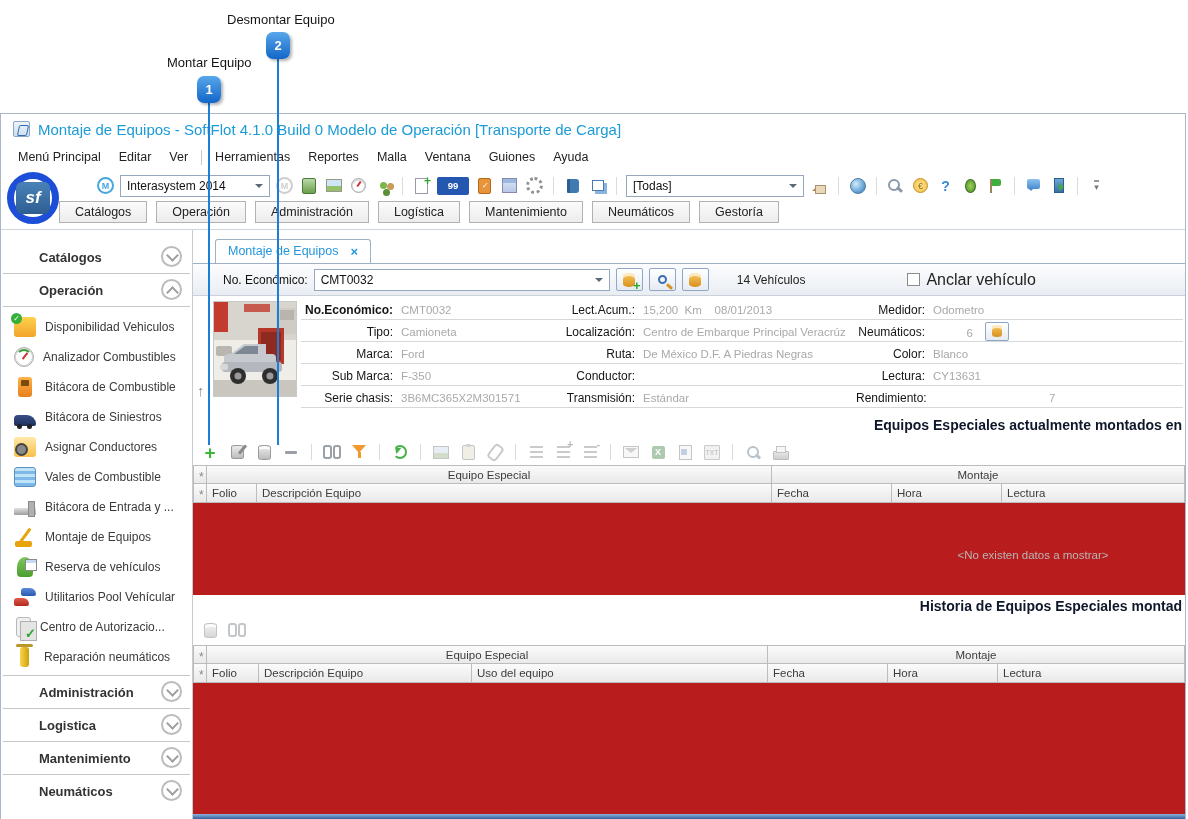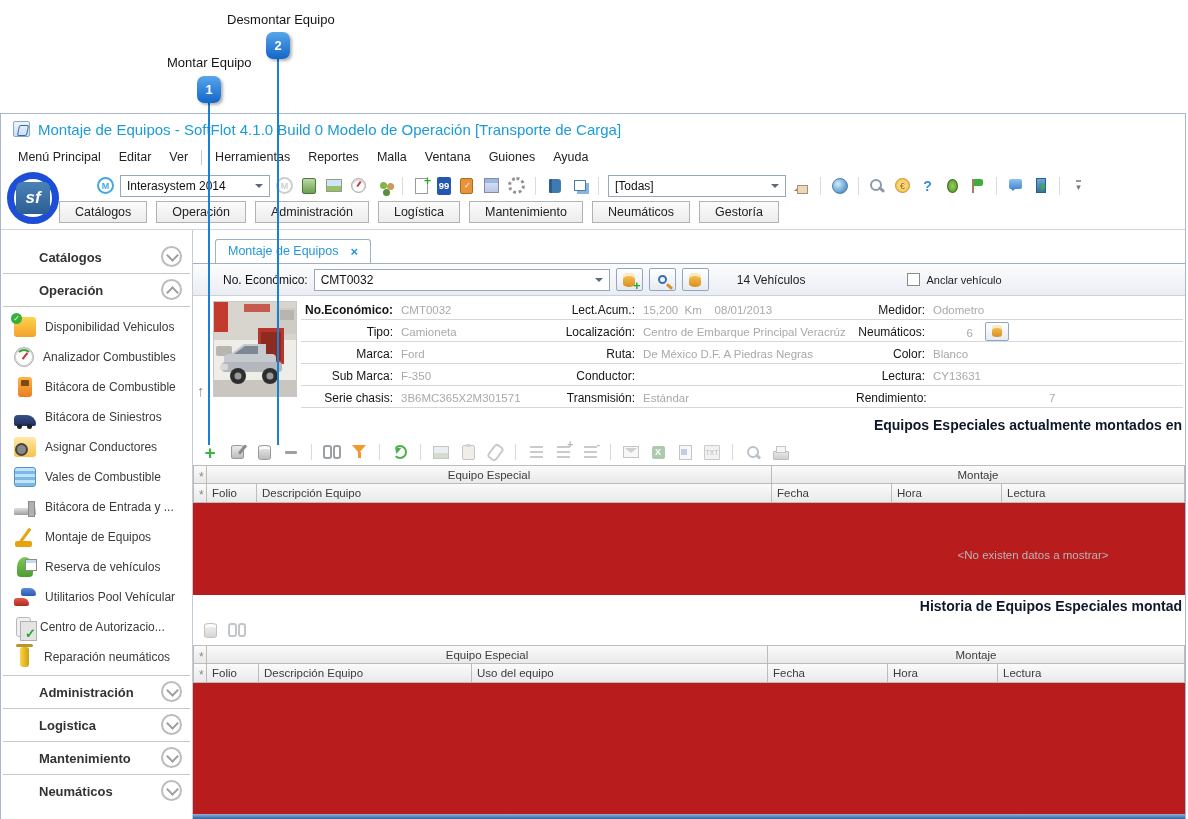--- a/index.html
+++ b/index.html
@@ -29,21 +29,21 @@
 .c-todas{width:178px}
 .tsep{width:1px;height:18px;background:#dcdcdc;margin:0 3px;flex:none}
 .ti{width:19px;height:18px;position:relative;display:flex;align-items:center;justify-content:center;flex:none;cursor:pointer}
 .ti-cab::before{content:"";width:12px;height:14px;background:linear-gradient(#bcd8a8,#6aa04a);border:1px solid #4a7a3a;border-radius:2px}
 .ti-pic::before{content:"";width:14px;height:11px;border:1px solid #998;background:linear-gradient(180deg,#cfe6f7 55%,#96c06a 55%)}
 .ti-gauge::before{content:"";width:13px;height:13px;border-radius:50%;background:radial-gradient(circle at 50% 55%,#fff 55%,#e0e0e0 56%);border:1px solid #aaa}
 .ti-gauge::after{content:"";position:absolute;width:2px;height:6px;background:#c33;left:9px;top:4px;transform:rotate(35deg)}
 .ti-users::before{content:"";width:7px;height:7px;border-radius:50%;background:#7ab648;box-shadow:7px 1px 0 #c89b5a,3px 7px 0 #5a8f3a}
 .ti-docplus::before{content:"";width:11px;height:14px;background:#fff;border:1px solid #99a}
 .ti-docplus::after{content:"+";position:absolute;right:0;top:-3px;color:#2ea52e;font-weight:bold;font-size:12px}
-.ti99{background:#2458b0;border-radius:2px;width:14px}
+.ti99{background:#2458b0;border-radius:2px;width:32px}
 .ti99t{color:#fff;font-size:9.5px;font-weight:bold}
 .ti-clip::before{content:"";width:11px;height:14px;background:#e8943a;border:1px solid #b06a1a;border-radius:2px}
 .ti-clip::after{content:"✓";position:absolute;color:#fff;font-size:8px;left:7px;top:4px}
 .ti-grid::before{content:"";width:13px;height:13px;border:1px solid #88a;background:linear-gradient(#dde6f5,#b8c8e8);box-shadow:inset 0 4px 0 #9ab8e0}
 .ti-gear::before{content:"";width:11px;height:11px;border:3px dotted #909090;border-radius:50%}
 .ti-book::before{content:"";width:12px;height:14px;background:linear-gradient(90deg,#2d5e92 22%,#3f7ab0 22%);border-radius:1px 3px 3px 1px}
 .ti-win::before{content:"";width:10px;height:9px;border:1px solid #4a7ab0;background:#fff;box-shadow:3px 3px 0 #8ab4e0}
 .ti-home::before{content:"";position:absolute;top:1px;left:2px;width:0;height:0;border:7px solid transparent;border-bottom:6px solid #b87a3a}
 .ti-home::after{content:"";position:absolute;left:5px;top:8px;width:9px;height:7px;background:#ead9b8;border:1px solid #a89070}
 .ti-globe::before{content:"";width:14px;height:14px;border-radius:50%;background:radial-gradient(circle at 35% 35%,#d0ecfa,#5a9ad0 70%);border:1px solid #4a7aa0}
@@ -117,21 +117,21 @@
 .cbar{height:32px;background:linear-gradient(#fdfdfe,#e9edf2);border-bottom:1px solid #c9d2dc;display:flex;align-items:center;padding-left:30px;gap:6px;flex:none}
 .cbl{font-size:12px;color:#111;white-space:nowrap}
 .c-vehicle{width:296px}
 .cbtn{width:27px;height:23px;border:1px solid #8fa6c4;border-radius:2px;background:linear-gradient(#ffffff,#e6ebf2);display:flex;align-items:center;justify-content:center;position:relative;cursor:pointer;flex:none}
 .db{width:12px;height:14px;background:linear-gradient(#f8c95c,#d8901f);border-radius:6px/3px;box-shadow:inset 0 3px 0 rgba(255,255,255,.65)}
 .badge-plus::after{content:"+";position:absolute;right:1px;bottom:-3px;color:#2ea52e;font-weight:bold;font-size:13px}
 .mag{width:9px;height:9px;border:2px solid #3a6fb0;border-radius:50%;position:relative}
 .mag::after{content:"";position:absolute;width:7px;height:3px;background:#d89020;transform:rotate(42deg);left:6px;top:8px;border-radius:1px}
 .cbcount{font-size:12px;color:#222;margin-left:22px;white-space:nowrap}
 .chk{width:13px;height:13px;border:1px solid #8a8a8a;background:#fff;margin-left:96px;flex:none;cursor:pointer}
-.cbanchor{font-size:11px;color:#222;white-space:nowrap;cursor:pointer}
+.cbanchor{font-size:16px;color:#222;white-space:nowrap;cursor:pointer}
 
 .vpanel{height:115px;position:relative;flex:none}
 .uparrow{position:absolute;left:4px;bottom:12px;color:#909090;font-size:15px;font-weight:bold}
 .vphoto{position:absolute;left:20px;top:5px;width:84px;height:96px;border:1px solid #c8c8c8;overflow:hidden;background:#e9e7e2}
 .vform{position:absolute;left:108px;top:2px;right:2px;display:grid;grid-template-columns:98px 130px 112px 215px 75px 1fr;grid-auto-rows:22px}
 .vl{font-size:12px;color:#151515;text-align:right;padding:5px 6px 0 0;border-bottom:1px solid #d4d7db;white-space:nowrap;overflow:hidden}
 .vl.b{font-weight:bold}
 .vv{font-size:11.5px;color:#a9a9a9;padding:6px 0 0 2px;border-bottom:1px solid #d4d7db;white-space:nowrap;overflow:hidden}
 .vv.pre{white-space:pre}
 .vv.cell-flex{display:flex;align-items:center;gap:12px;padding-top:1px}

